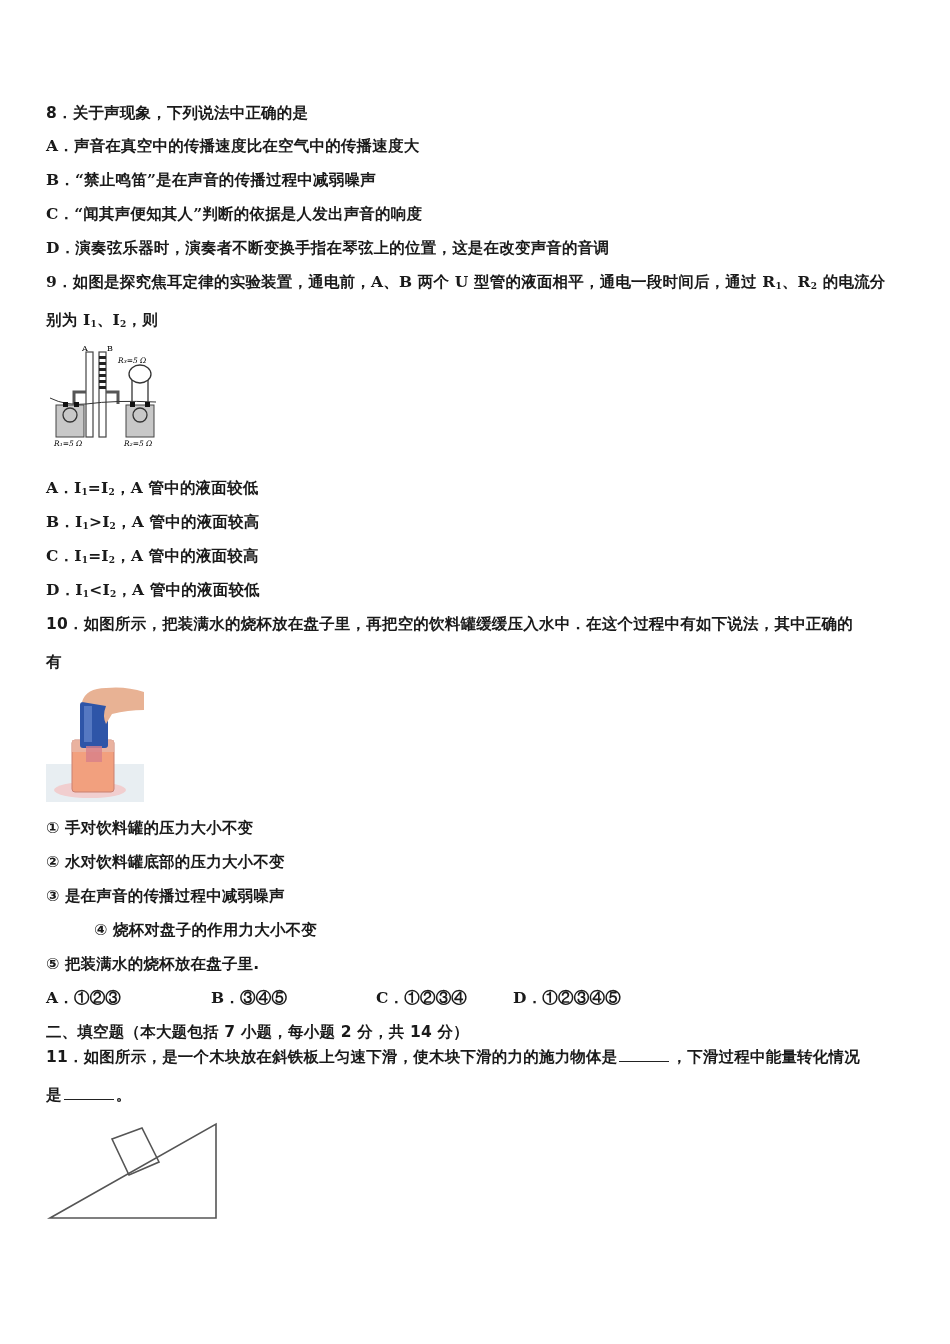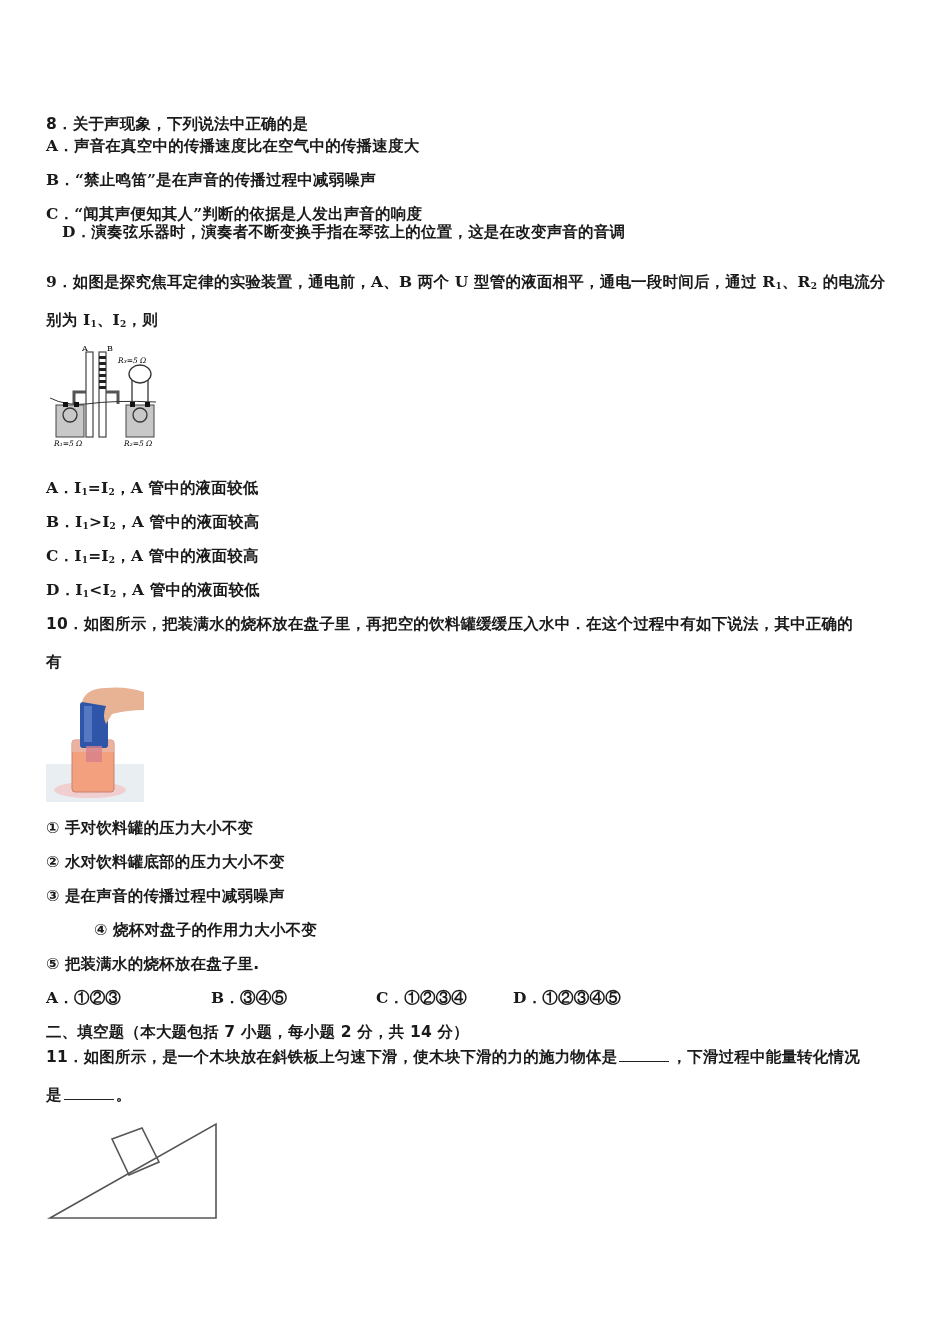--- a/index.html
+++ b/index.html
@@ -13,25 +13,25 @@
       white-space: nowrap; line-height: 20px; letter-spacing: 0.2px;
     }
     .line.sans { font-family: "DejaVu Sans", "Liberation Sans", sans-serif; font-weight: bold; }
     sub { font-size: 9px; vertical-align: -2px; line-height: 0; }
     .figure { position: absolute; }
     .blank { display: inline-block; border-bottom: 1px solid #222; width: 50px; height: 14px; margin: 0 2px; }
   </style>
 </head>
 <body>
 
-<div class="line sans" style="top:114px;">8．关于声现象，下列说法中正确的是</div>
+<div class="line sans" style="top:103px;">8．关于声现象，下列说法中正确的是</div>
 <div class="line" style="top:136px;">A．声音在真空中的传播速度比在空气中的传播速度大</div>
 <div class="line" style="top:170px;">B．“禁止鸣笛”是在声音的传播过程中减弱噪声</div>
 <div class="line" style="top:204px;">C．“闻其声便知其人”判断的依据是人发出声音的响度</div>
-<div class="line" style="top:222px;margin-left:16px;">D．演奏弦乐器时，演奏者不断变换手指在琴弦上的位置，这是在改变声音的音调</div>
+<div class="line" style="top:238px;">D．演奏弦乐器时，演奏者不断变换手指在琴弦上的位置，这是在改变声音的音调</div>
 
 <div class="line" style="top:272px;">
   <span>9．如图是探究焦耳定律的实验装置，通电前，A、B 两个 U 型管的液面相平，通电一段时间后，通过 R</span><sub>1</sub><span>、R</span><sub>2</sub><span> 的电流分</span>
 </div>
 <div class="line" style="top:310px;">
   <span>别为 I</span><sub>1</sub><span>、I</span><sub>2</sub><span>，则</span>
 </div>
 
 <div class="figure" style="left:46px; top:342px; width:115px; height:110px;">
   <svg width="115" height="110" viewBox="0 0 115 110">

